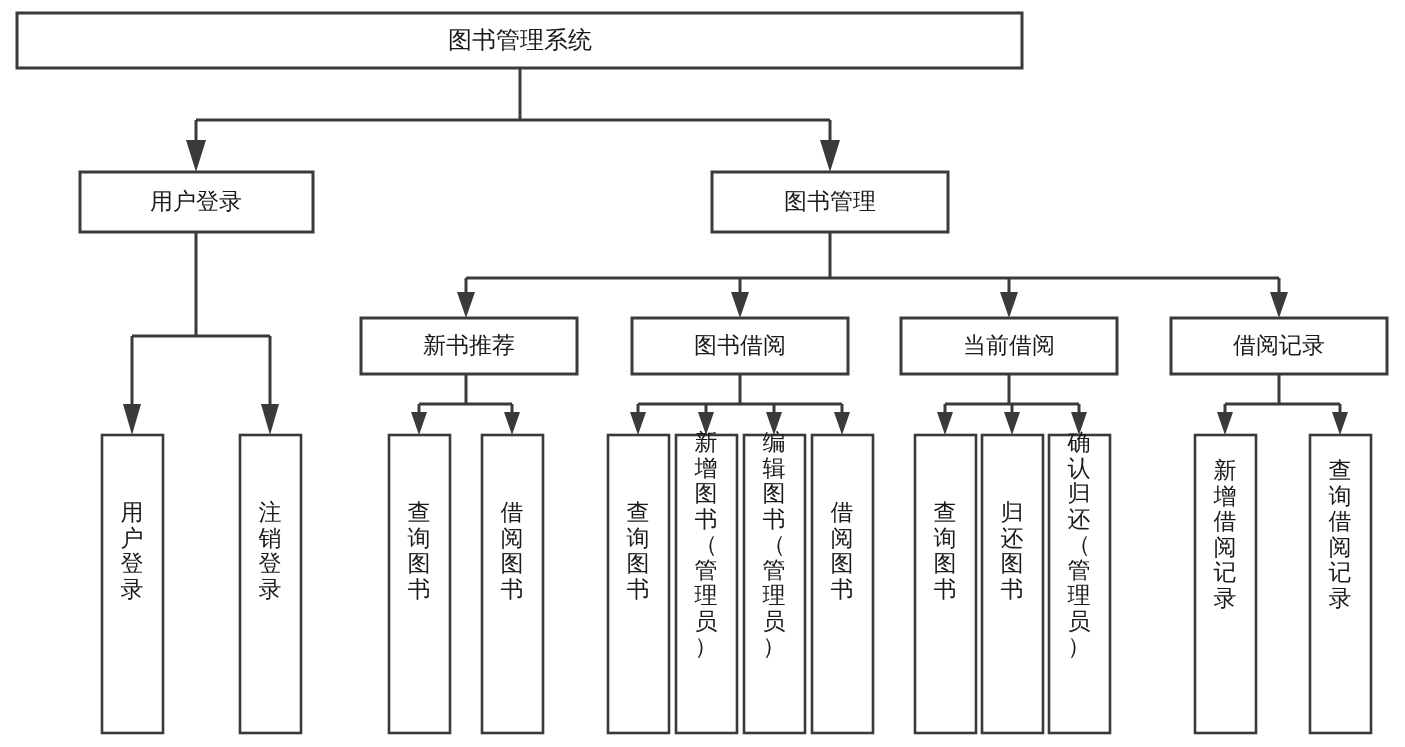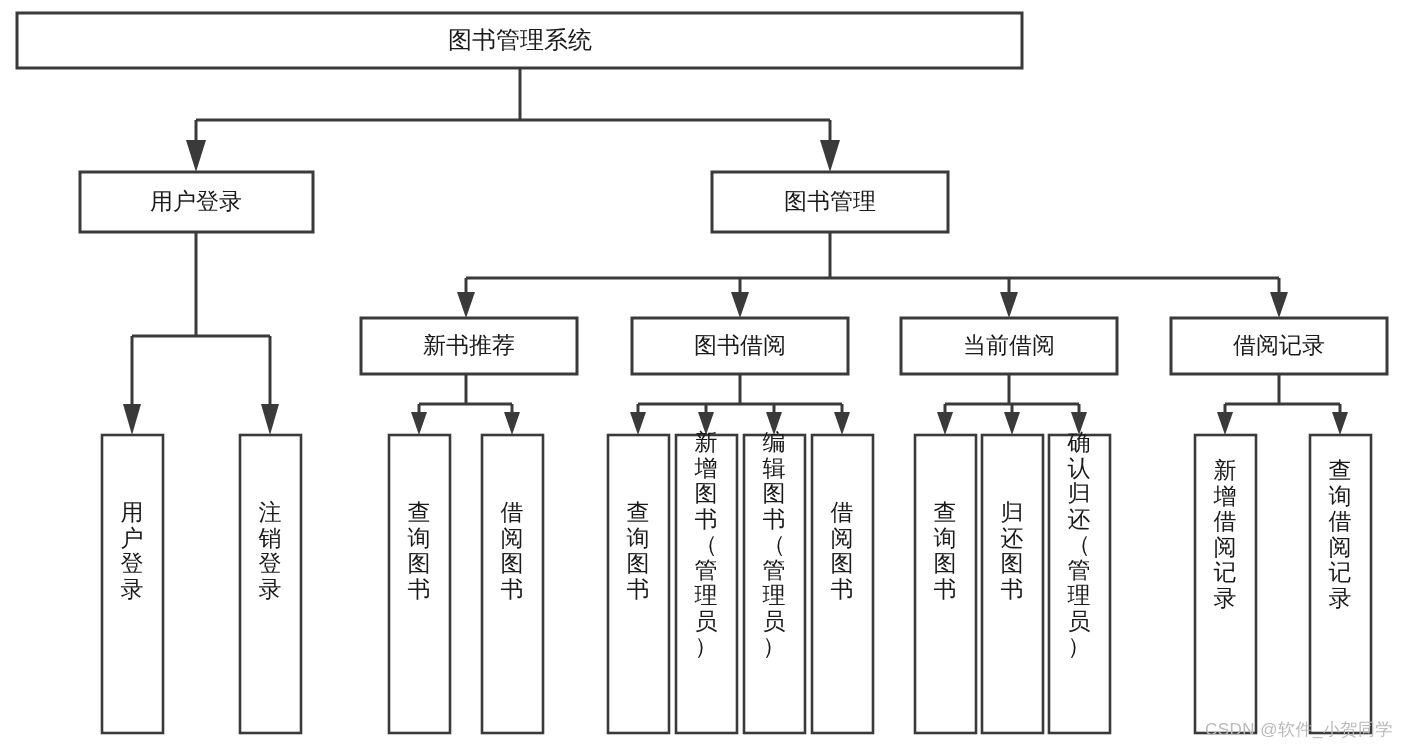--- a/index.html
+++ b/index.html
@@ -239,14 +239,13 @@
       <text class="vlabel" x="1225" y="478"><tspan x="1225" dy="0">新</tspan><tspan x="1225" dy="25.5">增</tspan><tspan x="1225" dy="25.5">借</tspan><tspan x="1225" dy="25.5">阅</tspan><tspan x="1225" dy="25.5">记</tspan><tspan x="1225" dy="25.5">录</tspan></text>
     </g>
 
     <g>
       <rect class="node-rect thin" x="1310" y="435" width="61" height="298"></rect>
       <text class="vlabel" x="1340" y="478"><tspan x="1340" dy="0">查</tspan><tspan x="1340" dy="25.5">询</tspan><tspan x="1340" dy="25.5">借</tspan><tspan x="1340" dy="25.5">阅</tspan><tspan x="1340" dy="25.5">记</tspan><tspan x="1340" dy="25.5">录</tspan></text>
     </g>
 
   </svg>
 
-  <div class="watermark">CSDN @软件_小贺同学</div>
 </div>
 
 </body></html>

